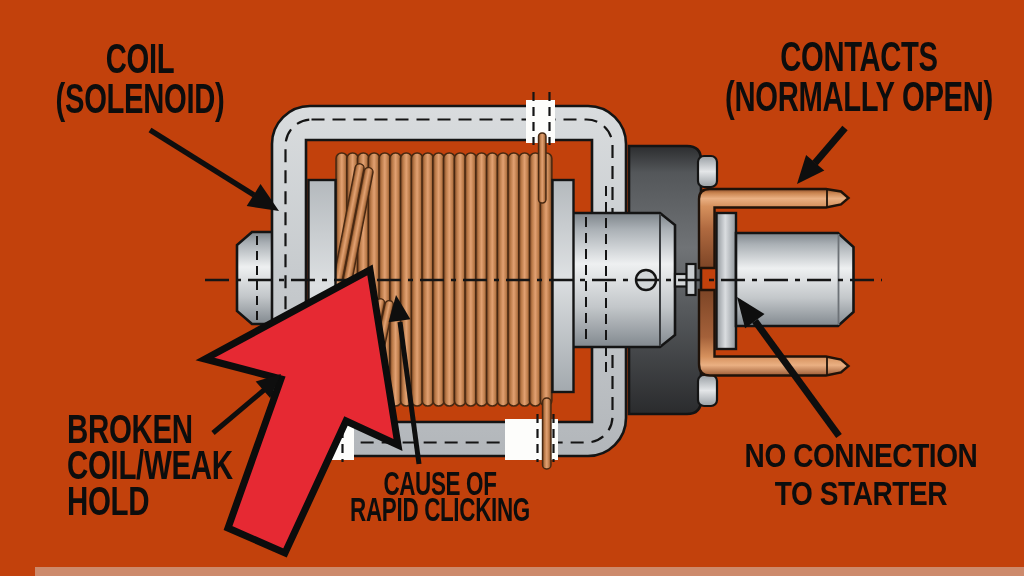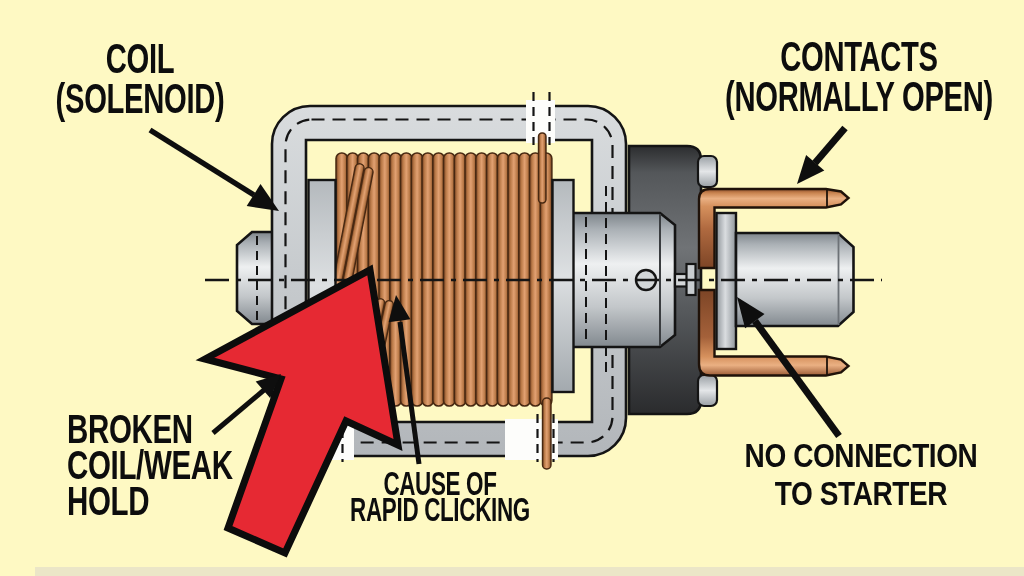--- a/index.html
+++ b/index.html
@@ -1,18 +1,18 @@
 <!DOCTYPE html>
 <html><head>
 <meta charset="utf-8">
 <style>
   html,body{margin:0;padding:0;background:#ffffff;}
   #canvas{
     position:relative;width:1024px;height:576px;overflow:hidden;
-    background:#fef9c3;font-family:"Liberation Sans",sans-serif;
+    background:#c2410c;font-family:"Liberation Sans",sans-serif;
   }
   #art{position:absolute;left:0;top:0;}
   .lbl{
     position:absolute;color:#0d0d0d;font-weight:700;white-space:nowrap;
     text-align:center;letter-spacing:-0.5px;
   }
   .lbl div{overflow:visible;}
   .big{font-size:43px;line-height:40px;}
   .cx68{transform:translateX(-50%) scaleX(0.68);}
   .cx85{transform:translateX(-50%) scaleX(0.85);}

